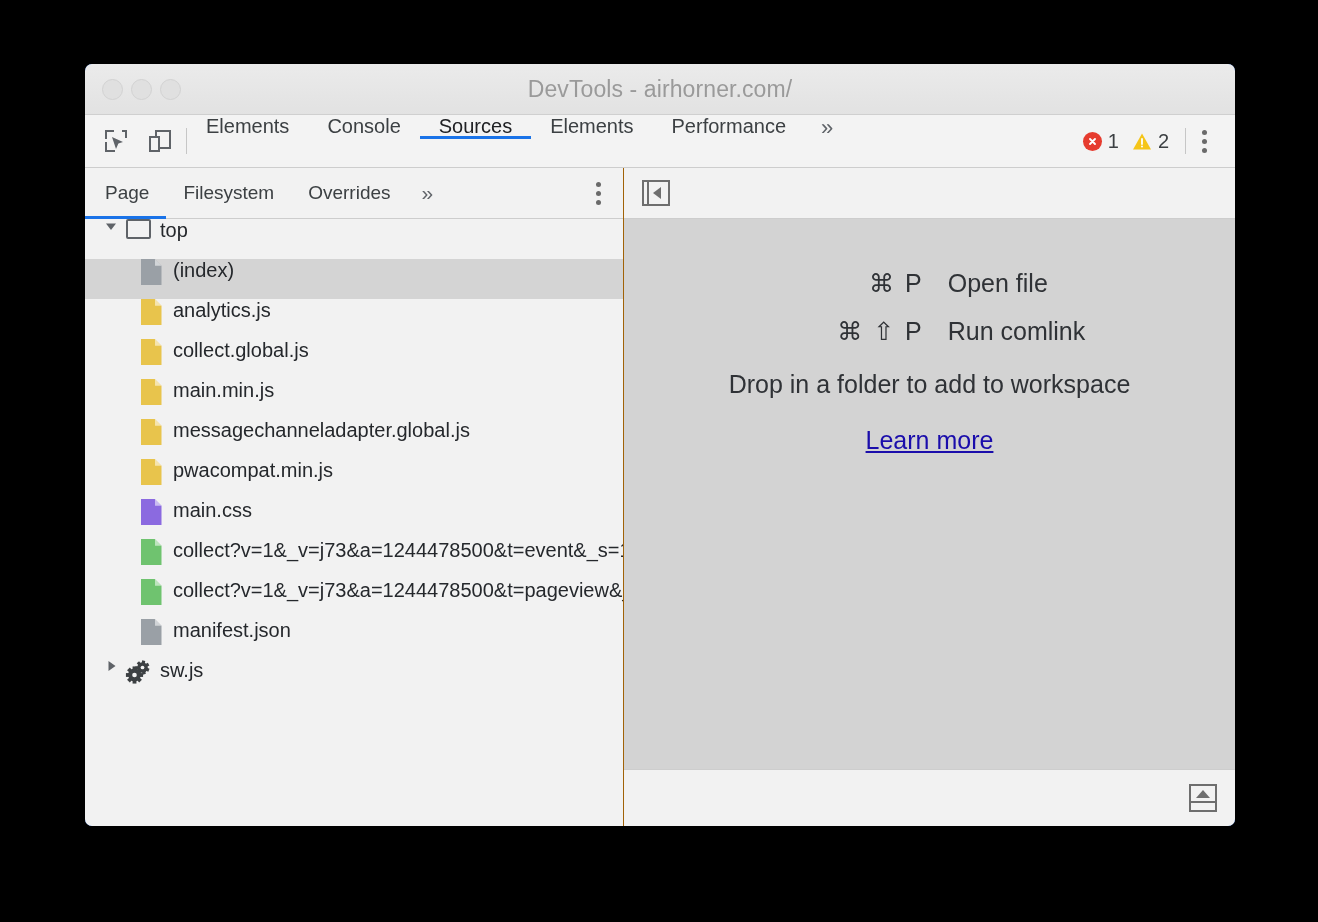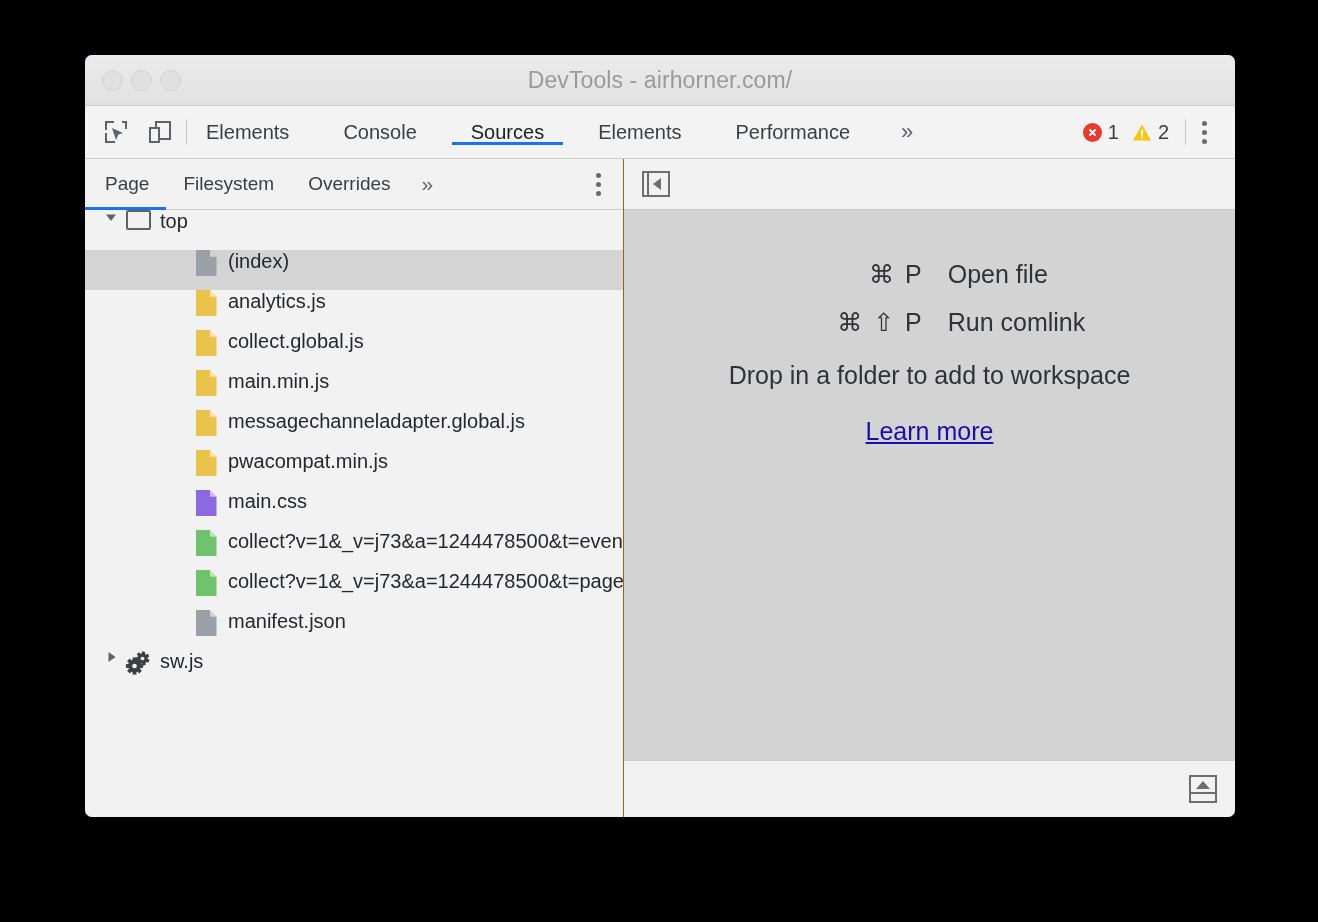--- a/index.html
+++ b/index.html
@@ -5,21 +5,21 @@
   * { box-sizing: border-box; margin: 0; padding: 0; }
   html, body {
     width: 1318px; height: 922px;
     background: #000;
     font-family: "Liberation Sans", sans-serif;
     overflow: hidden;
   }
 
   #window {
     position: absolute;
-    left: 85px; top: 55px;
+    left: 85px; top: 64px;
     width: 1150px; height: 762px;
     background: #3b82f6;
     border-radius: 7px;
     overflow: hidden;
     display: flex;
     flex-direction: column;
   }
 
   
   .titlebar {
@@ -62,21 +62,21 @@
   }
   .tb-icons {
     display: flex;
     align-items: center;
     padding: 0 11px 0 16px;
     gap: 14px;
   }
   .tb-icon { width: 30px; height: 30px; display: flex; align-items: center; justify-content: center; }
   .vsep { width: 1px; background: #c6c6c6; margin: 13px 0; }
 
-  .tabs-row { display: flex; align-items: center; gap: 16px; }
+  .tabs-row { display: flex; align-items: flex-start; }
   .tab {
     display: flex; align-items: center;
     padding: 0 19px;
     font-size: 20px;
     color: #3c4043;
     position: relative;
     white-space: nowrap;
   }
   .tab.selected { color: #202124; }
   .tab.selected::after {
@@ -148,21 +148,21 @@
     overflow: hidden;
   }
   .row.selected { background: #d4d4d4; }
   .row .arrow {
     width: 26px; flex: 0 0 26px;
     display: flex; align-items: center; justify-content: center;
   }
   .row .ico { flex: 0 0 28px; display: flex; align-items: center; justify-content: center; margin-right: 8px; }
   .row .label { overflow: hidden; }
   .indent-1 { padding-left: 13px; }
-  .indent-2 { padding-left: 81px; }
+  .indent-2 { padding-left: 26px; }
 
   
   .doc { position: relative; width: 21px; height: 26px; }
   .doc .sheet {
     position: absolute; inset: 0;
     clip-path: polygon(0 0, 68% 0, 100% 26%, 100% 100%, 0 100%);
   }
   .doc .fold {
     position: absolute; top: 0; right: 0;
     width: 32%; height: 26%;

